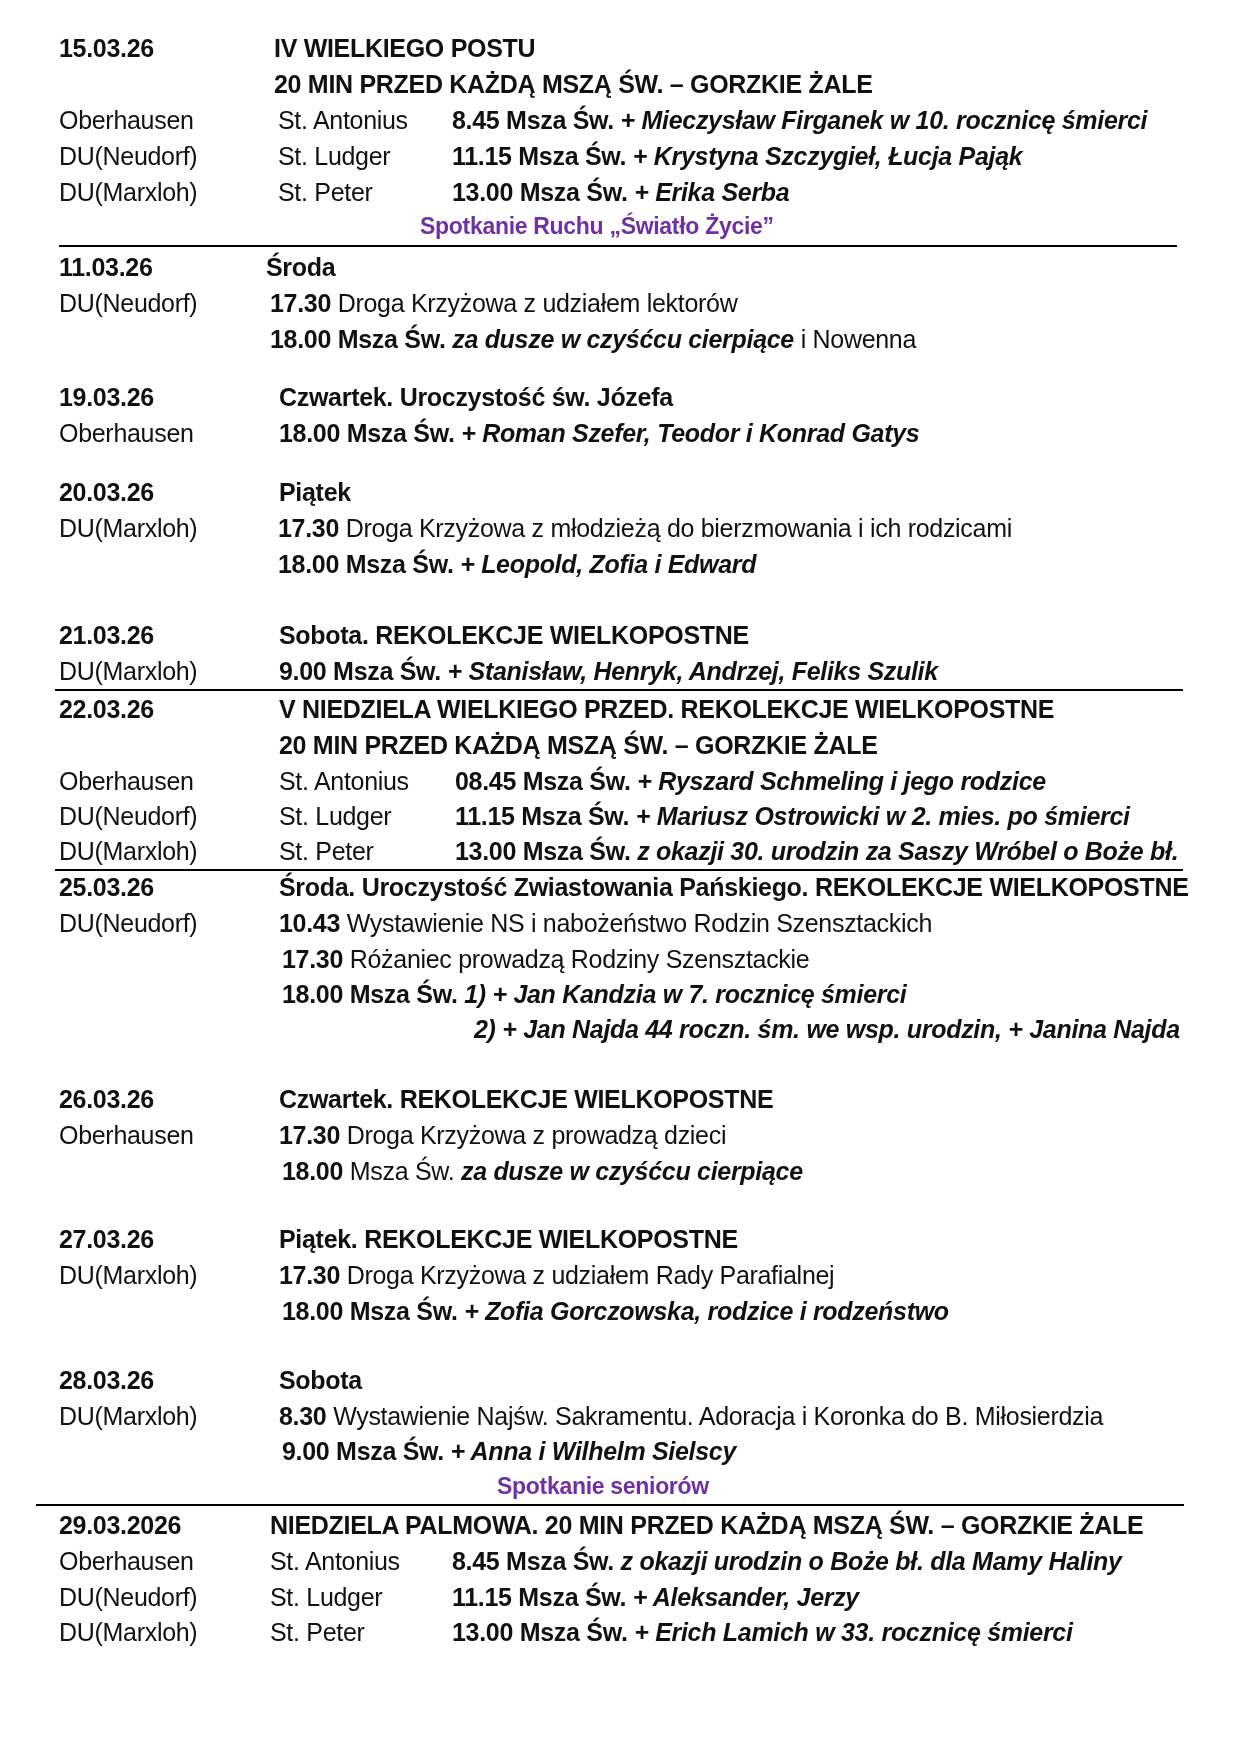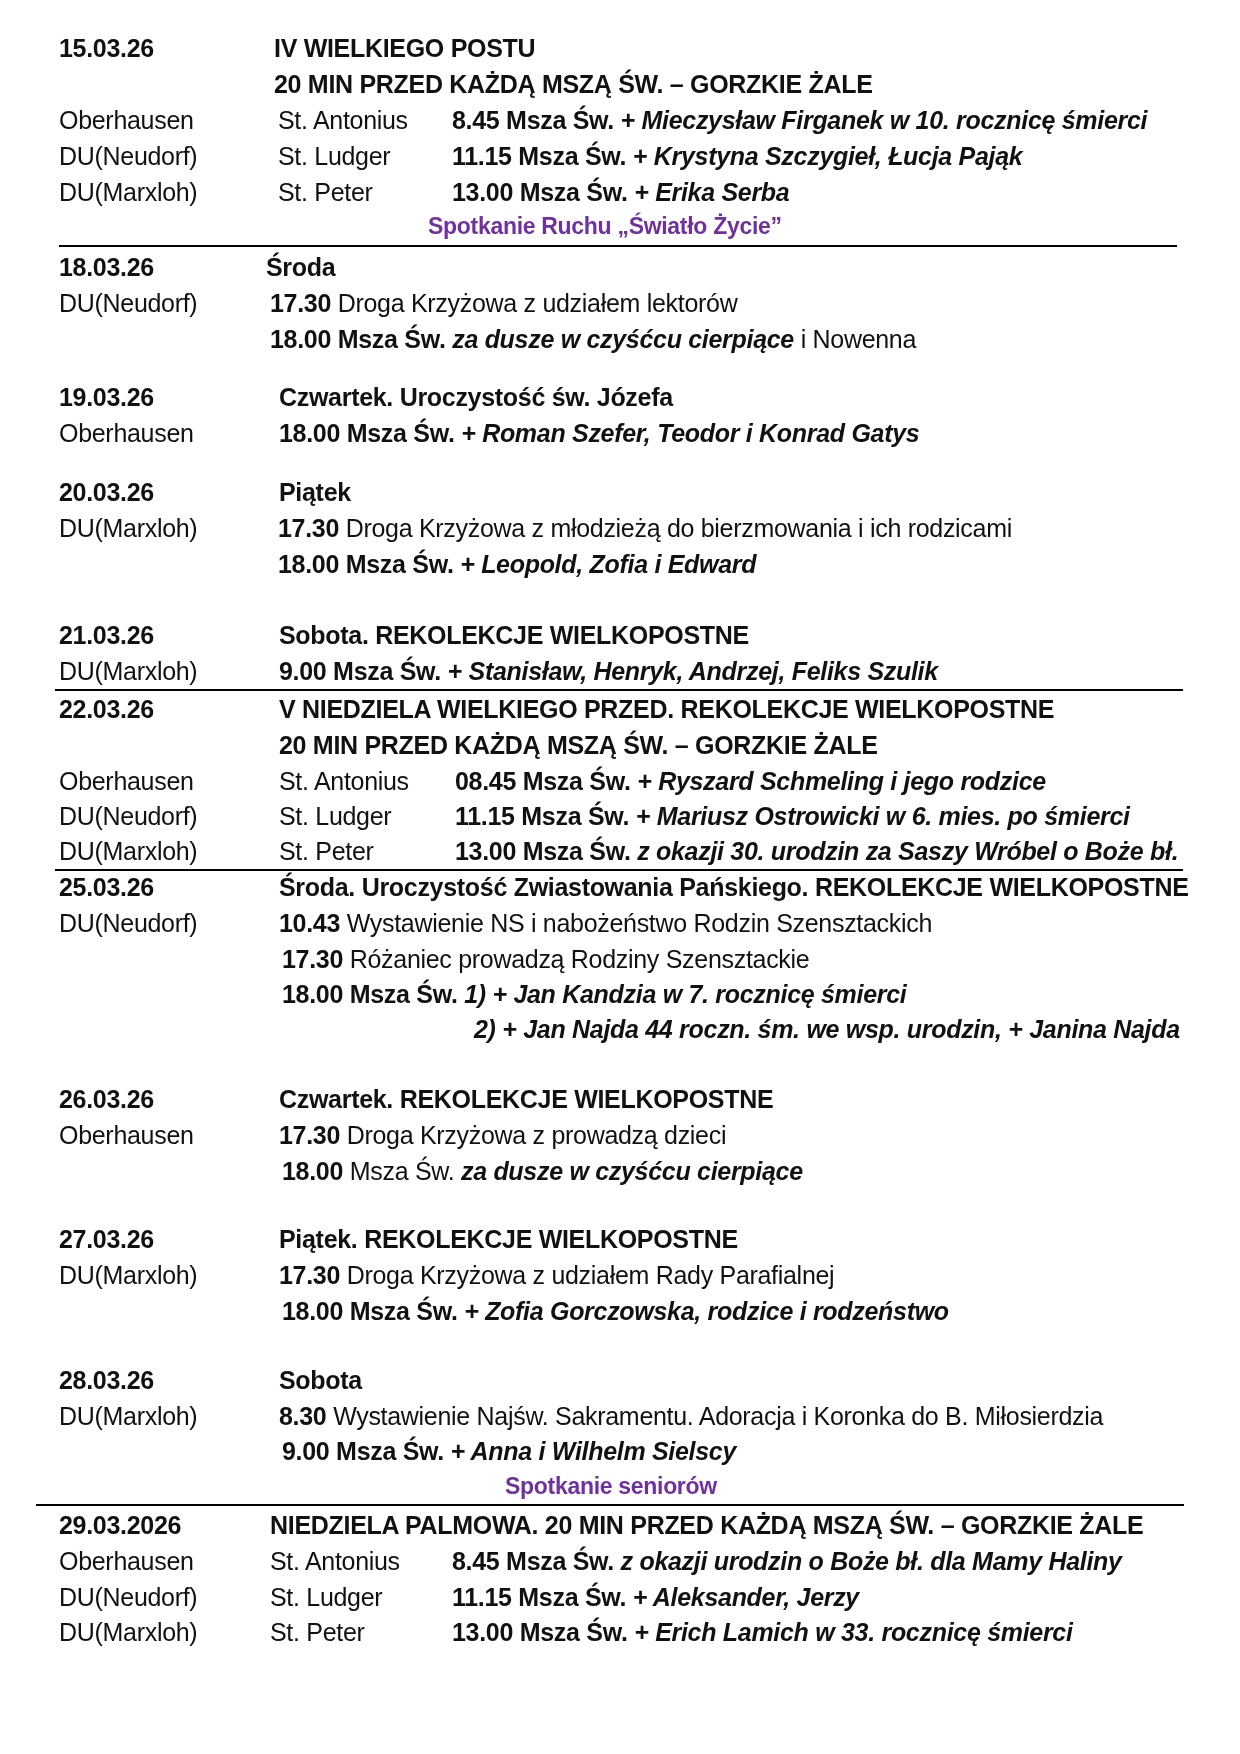--- a/index.html
+++ b/index.html
@@ -2,21 +2,21 @@
 <html><head>
 <meta charset="utf-8">
 <style>
   html, body { margin: 0; padding: 0; background: #ffffff; }
   body { width: 1240px; height: 1754px; position: relative; overflow: hidden;
          font-family: "Liberation Sans Narrow", "Liberation Sans", sans-serif; color: #111; }
   .page { position: absolute; left: 0; top: 4px; width: 1240px; height: 1754px; }
   .line { position: absolute; white-space: nowrap; font-size: 25px; line-height: 34px; letter-spacing: -0.3px; }
   .b { font-weight: bold; }
   .i { font-style: italic; font-weight: bold; }
-  .purple { color: #7030a0; font-weight: bold; margin-left: 8px; }
+  .purple { color: #7030a0; font-weight: bold; }
   .rule { position: absolute; height: 2px; background: #000; }
   .col-a { left: 59px; }
 </style>
 </head>
 <body>
 
 <div class="page">
 
   <div>
     <div class="line b col-a" style="top:27px">15.03.26</div>
@@ -29,21 +29,21 @@
     <div class="line" style="top:135px;left:278px">St. Ludger</div>
     <div class="line" style="top:135px;left:452px"><span class="b">11.15 Msza Św.</span> <span class="i">+ Krystyna Szczygieł, Łucja Pająk</span></div>
     <div class="line col-a" style="top:171px">DU(Marxloh)</div>
     <div class="line" style="top:171px;left:278px">St. Peter</div>
     <div class="line" style="top:171px;left:452px"><span class="b">13.00 Msza Św.</span> <span class="i">+ Erika Serba</span></div>
     <div class="line purple" style="top: 205px; left: 420px; font-size: 23px; color: rgb(112, 48, 160);">Spotkanie Ruchu „Światło Życie”</div>
   </div>
   <div class="rule" style="top:241px;left:59px;width:1118px"></div>
 
   <div>
-    <div class="line b col-a" style="top:246px">18.03.26</div>
+    <div class="line b col-a" style="top:246px">11.03.26</div>
     <div class="line b" style="top:246px;left:266px">Środa</div>
     <div class="line col-a" style="top:282px">DU(Neudorf)</div>
     <div class="line" style="top:282px;left:270px"><span class="b">17.30</span> <span>Droga Krzyżowa z udziałem lektorów</span></div>
     <div class="line" style="top:318px;left:270px"><span class="b">18.00 Msza Św.</span> <span class="i">za dusze w czyśćcu cierpiące</span> <span>i Nowenna</span></div>
   </div>
 
   <div>
     <div class="line b col-a" style="top:376px">19.03.26</div>
     <div class="line b" style="top:376px;left:279px">Czwartek. Uroczystość św. Józefa</div>
     <div class="line col-a" style="top:412px">Oberhausen</div>
@@ -68,21 +68,21 @@
 
   <div>
     <div class="line b col-a" style="top:688px">22.03.26</div>
     <div class="line b" style="top:688px;left:279px">V NIEDZIELA WIELKIEGO PRZED. REKOLEKCJE WIELKOPOSTNE</div>
     <div class="line b" style="top:724px;left:279px">20 MIN PRZED KAŻDĄ MSZĄ ŚW. –  GORZKIE ŻALE</div>
     <div class="line col-a" style="top:760px">Oberhausen</div>
     <div class="line" style="top:760px;left:279px">St. Antonius</div>
     <div class="line" style="top:760px;left:455px"><span class="b">08.45 Msza Św.</span> <span class="i">+ Ryszard Schmeling i jego rodzice</span></div>
     <div class="line col-a" style="top:795px">DU(Neudorf)</div>
     <div class="line" style="top:795px;left:279px">St. Ludger</div>
-    <div class="line" style="top:795px;left:455px"><span class="b">11.15 Msza Św.</span> <span class="i">+ Mariusz Ostrowicki w 6. mies. po śmierci</span></div>
+    <div class="line" style="top:795px;left:455px"><span class="b">11.15 Msza Św.</span> <span class="i">+ Mariusz Ostrowicki w 2. mies. po śmierci</span></div>
     <div class="line col-a" style="top:830px">DU(Marxloh)</div>
     <div class="line" style="top:830px;left:279px">St. Peter</div>
     <div class="line" style="top:830px;left:455px"><span class="b">13.00 Msza Św.</span> <span class="i">z okazji 30. urodzin za Saszy Wróbel o Boże bł.</span></div>
   </div>
   <div class="rule" style="top:865px;left:55px;width:1128px"></div>
 
   <div>
     <div class="line b col-a" style="top:866px">25.03.26</div>
     <div class="line b" style="top:866px;left:279px">Środa. Uroczystość Zwiastowania Pańskiego. REKOLEKCJE WIELKOPOSTNE</div>
     <div class="line col-a" style="top:902px">DU(Neudorf)</div>

